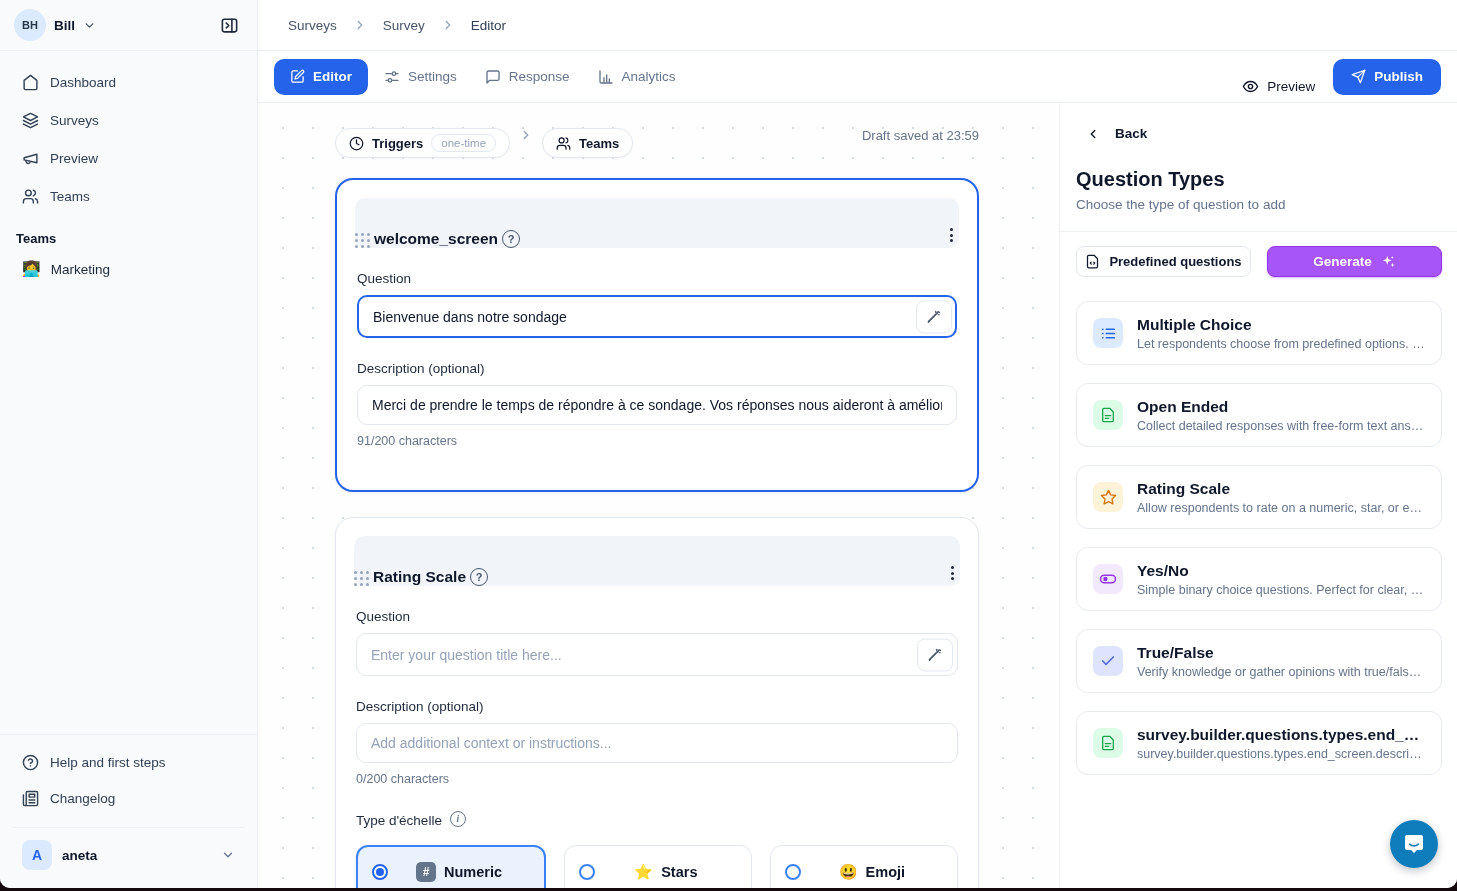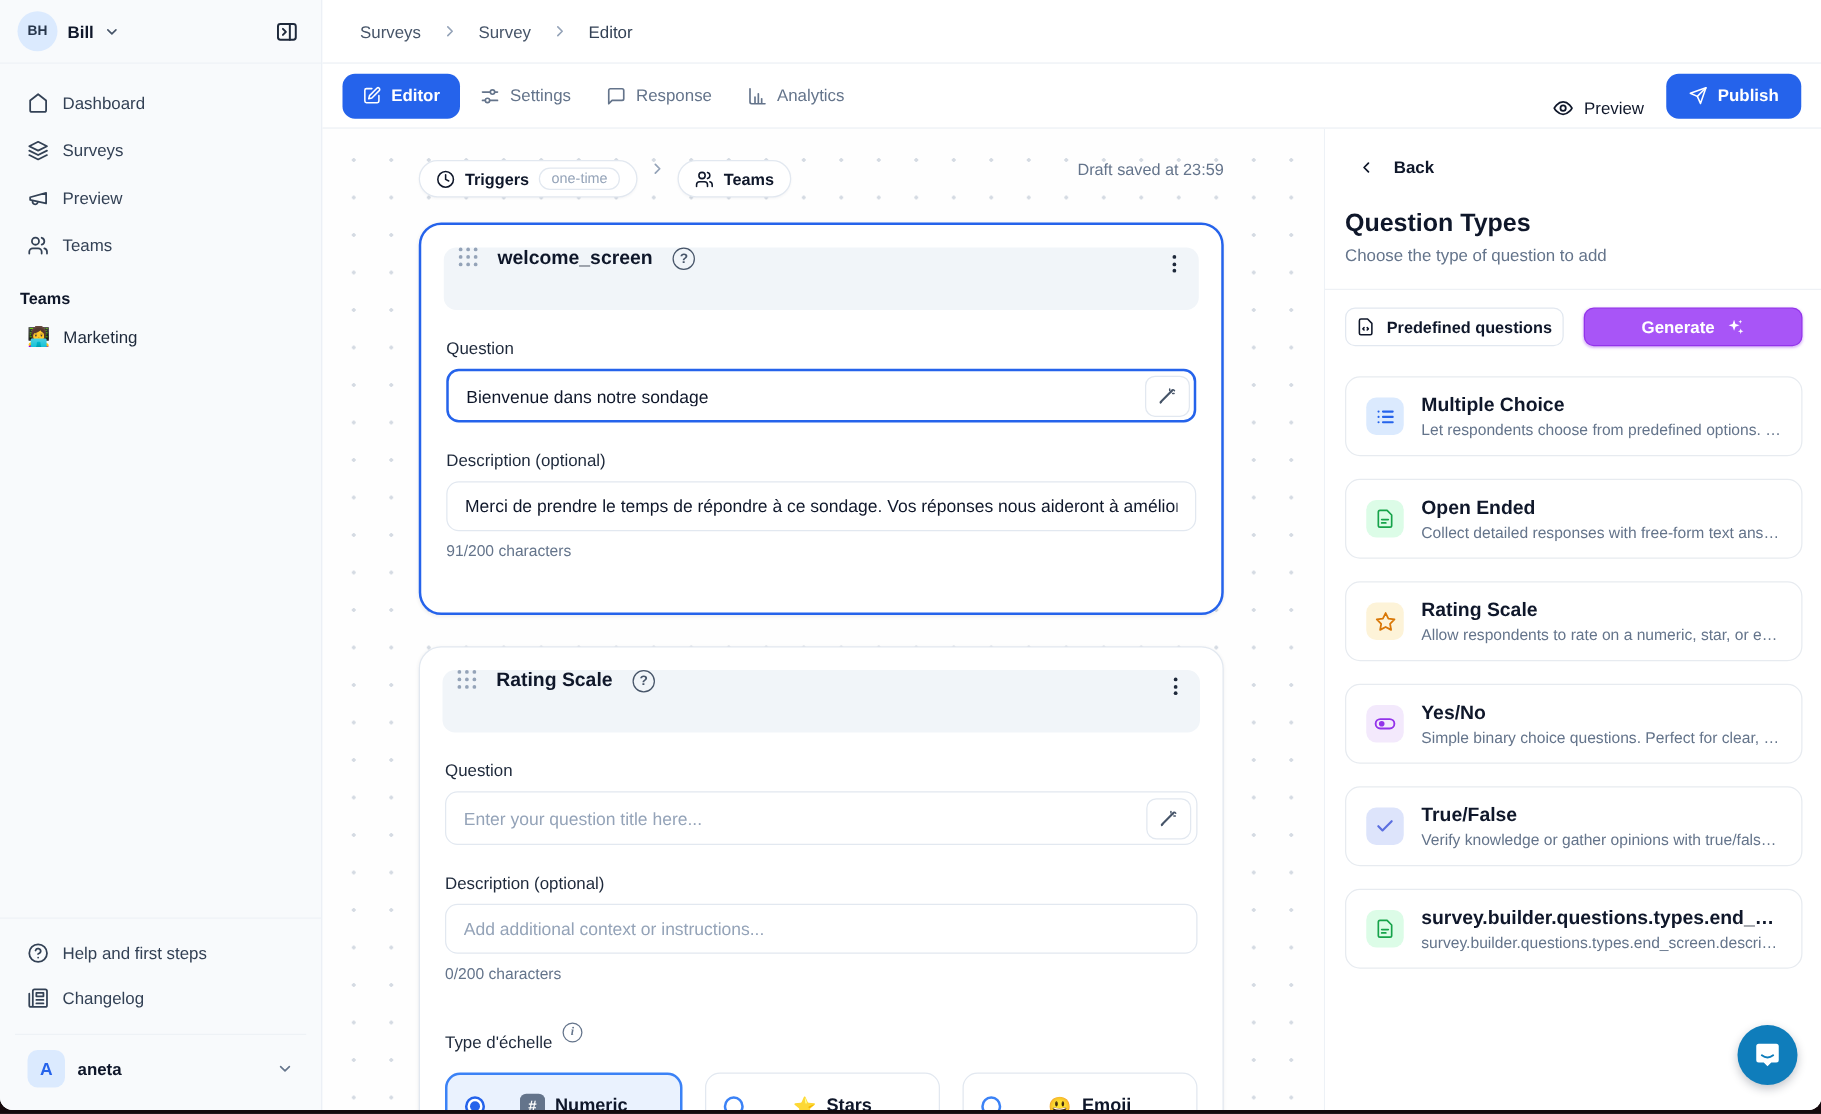--- a/index.html
+++ b/index.html
@@ -46,39 +46,39 @@
     background-image:radial-gradient(circle, #d5dbe3 1.3px, transparent 1.3px); background-size:30px 30px; background-position:10px 10px; }
   .chips-row { position:absolute; top:25px; left:77px; right:80px; display:flex; align-items:flex-start; gap:9px; }
   .chip { display:flex; align-items:center; gap:8px; background:#fff; border:1px solid #e2e8f0; border-radius:999px; height:30px; padding:0 13px; font-size:13px; font-weight:600; color:#0f172a; box-shadow:0 1px 2px rgba(15,23,42,.04); cursor:pointer; }
   .chip-badge { border:1px solid #e2e8f0; border-radius:999px; font-size:11.5px; font-weight:400; color:#94a3b8; padding:2px 9px; background:#fff; }
   .chips-row .sep { color:#94a3b8; display:flex; }
   .draft-status { margin-left:auto; font-size:13px; color:#64748b; }
 
   .qcard { position:absolute; left:77px; width:644px; background:#fff; border-radius:18px; box-shadow:0 1px 3px rgba(15,23,42,.06); }
   .qcard.selected { border:2px solid #2563eb; }
   .qcard.plain { border:1px solid #e2e8f0; }
-  .card-head { margin:18px 18px 0; background:#f1f5f9; border-radius:10px; height:50px; display:flex; align-items:flex-start; padding:0 12px; gap:16px; }
+  .card-head { margin:18px 18px 0; background:#f1f5f9; border-radius:10px; height:50px; display:flex; align-items:flex-end; padding:0 0; gap:4px; }
   .grip { display:grid; grid-template-columns:repeat(3, 3px); grid-template-rows:repeat(3, 3px); gap:3px; cursor:grab; }
   .grip i { width:3px; height:3px; border-radius:50%; background:#94a3b8; }
   .card-title { font-size:15.5px; font-weight:600; color:#0f172a; }
   .help-circ { width:18px; height:18px; border:1.5px solid #475569; border-radius:50%; color:#475569; font-size:11px; font-weight:700; display:flex; align-items:center; justify-content:center; cursor:pointer; }
   .kebab { margin-left:auto; display:flex; flex-direction:column; gap:2.5px; padding:6px; cursor:pointer; }
   .kebab i { width:3px; height:3px; border-radius:50%; background:#1e293b; }
   .card-body { padding:0 20px; }
   .field-label { margin-top:23px; font-size:13.5px; font-weight:500; color:#1e293b; }
   .input-wrap { margin-top:9px; position:relative; }
   .q-input { width:100%; height:43px; border-radius:10px; padding:0 52px 0 14px; font-size:14px; color:#0f172a; font-family:inherit; outline:none; background:#fff; }
   .q-input.focused { border:2px solid #2563eb; }
   .q-input.normal { border:1px solid #e2e8f0; }
   .q-input::placeholder, .d-input::placeholder { color:#94a3b8; }
   .wand-btn { position:absolute; right:5px; top:50%; transform:translateY(-50%); width:36px; height:33px; background:#fff; border:1px solid #e2e8f0; border-radius:8px; display:flex; align-items:center; justify-content:center; color:#475569; cursor:pointer; }
   .d-input { margin-top:9px; width:100%; height:40px; border:1px solid #e2e8f0; border-radius:10px; padding:0 14px; font-size:14px; color:#0f172a; font-family:inherit; outline:none; background:#fff; }
   .char-count { margin-top:9px; font-size:12.5px; color:#64748b; }
   .scale-label-row { margin-top:24px; display:flex; align-items:center; gap:8px; }
-  .scale-label-row .field-label { margin-top:16px; }
+  .scale-label-row .field-label { margin-top:3px; }
   .info-circ { width:16px; height:16px; border:1.4px solid #64748b; border-radius:50%; color:#64748b; font-size:9.5px; font-style:italic; font-weight:700; display:flex; align-items:center; justify-content:center; font-family:"Liberation Serif", serif; }
   .radio-row { margin-top:17px; display:flex; gap:18px; }
   .radio-card { flex:1; height:54px; border-radius:12px; display:flex; align-items:center; padding:0 14px; cursor:pointer; background:#fff; border:1px solid #e2e8f0; }
   .radio-card.selected { border:2px solid #3b82f6; background:#eaf2fe; }
   .radio-outer { width:16px; height:16px; min-width:16px; border:2px solid #3b82f6; border-radius:50%; display:flex; align-items:center; justify-content:center; background:#fff; }
   .radio-outer .dot { width:8px; height:8px; border-radius:50%; background:#2563eb; display:none; }
   .radio-card.selected .radio-outer { border-color:#2563eb; }
   .radio-card.selected .radio-outer .dot { display:block; }
   .radio-center { flex:1; display:flex; align-items:center; justify-content:center; gap:8px; }
   .hash-badge { width:20px; height:20px; border-radius:5px; background:#64748b; color:#fff; font-size:12px; font-weight:700; display:flex; align-items:center; justify-content:center; }

